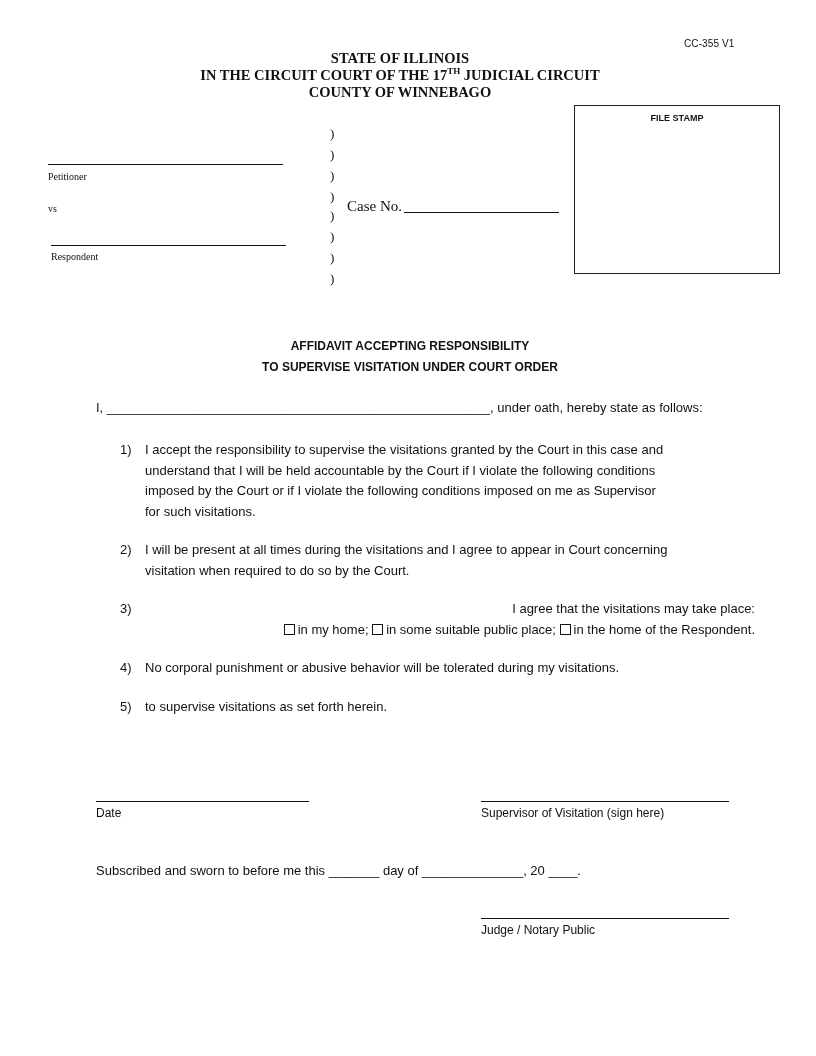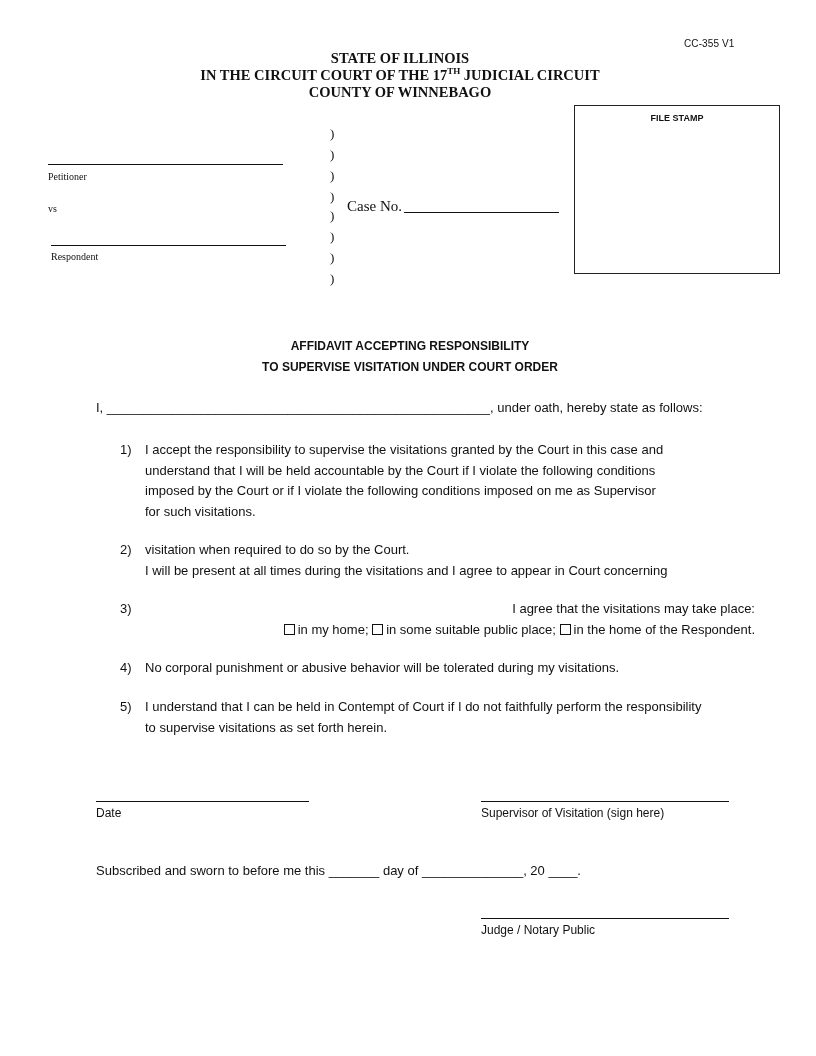--- a/index.html
+++ b/index.html
@@ -85,42 +85,41 @@
 <div class="abs body-text item-num" style="top:440px;">1)</div>
 <div class="abs body-text item-text" style="top:440px;">
   <div>I accept the responsibility to supervise the visitations granted by the Court in this case and</div>
   <div>understand that I will be held accountable by the Court if I violate the following conditions</div>
   <div>imposed by the Court or if I violate the following conditions imposed on me as Supervisor</div>
   <div>for such visitations.</div>
 </div>
 
 <div class="abs body-text item-num" style="top:540px;">2)</div>
 <div class="abs body-text item-text" style="top:540px;">
+  <div>I will be present at all times during the visitations and I agree to appear in Court concerning</div>
   <div>visitation when required to do so by the Court.</div>
-  <div>I will be present at all times during the visitations and I agree to appear in Court concerning</div>
 </div>
 
 <div class="abs body-text item-num" style="top:599px;">3)</div>
 <div class="abs body-text item-text" style="top:599px;text-align:right;">
   <div>I agree that the visitations may take place:</div>
   <div>
     <span class="checkbox"></span><span>in my home;</span>
     <span class="checkbox"></span><span>in some suitable public place;</span>
     <span class="checkbox"></span><span>in the home of the Respondent.</span>
   </div>
 </div>
 
 <div class="abs body-text item-num" style="top:658px;">4)</div>
 <div class="abs body-text item-text" style="top:658px;">
   <div>No corporal punishment or abusive behavior will be tolerated during my visitations.</div>
 </div>
 
 <div class="abs body-text item-num" style="top:697px;">5)</div>
 <div class="abs body-text item-text" style="top:697px;">
-  <div>I understand that I can be held in Contempt of Court if I do not faithfully perform the responsibility</div>
   <div>to supervise visitations as set forth herein.</div>
 </div>
 
 <div class="abs line" style="top:801px; left:96px; width:213px;"></div>
 <div class="abs body-text" style="top:803px; left:96px; font-size:12px;">Date</div>
 
 <div class="abs line" style="top:801px; left:481px; width:248px;"></div>
 <div class="abs body-text" style="top:803px; left:481px; font-size:12px;">Supervisor of Visitation (sign here)</div>
 
 <div class="abs body-text" style="top:861px; left:96px; white-space:nowrap;">Subscribed and sworn to before me this _______ day of ______________, 20 ____.</div>

